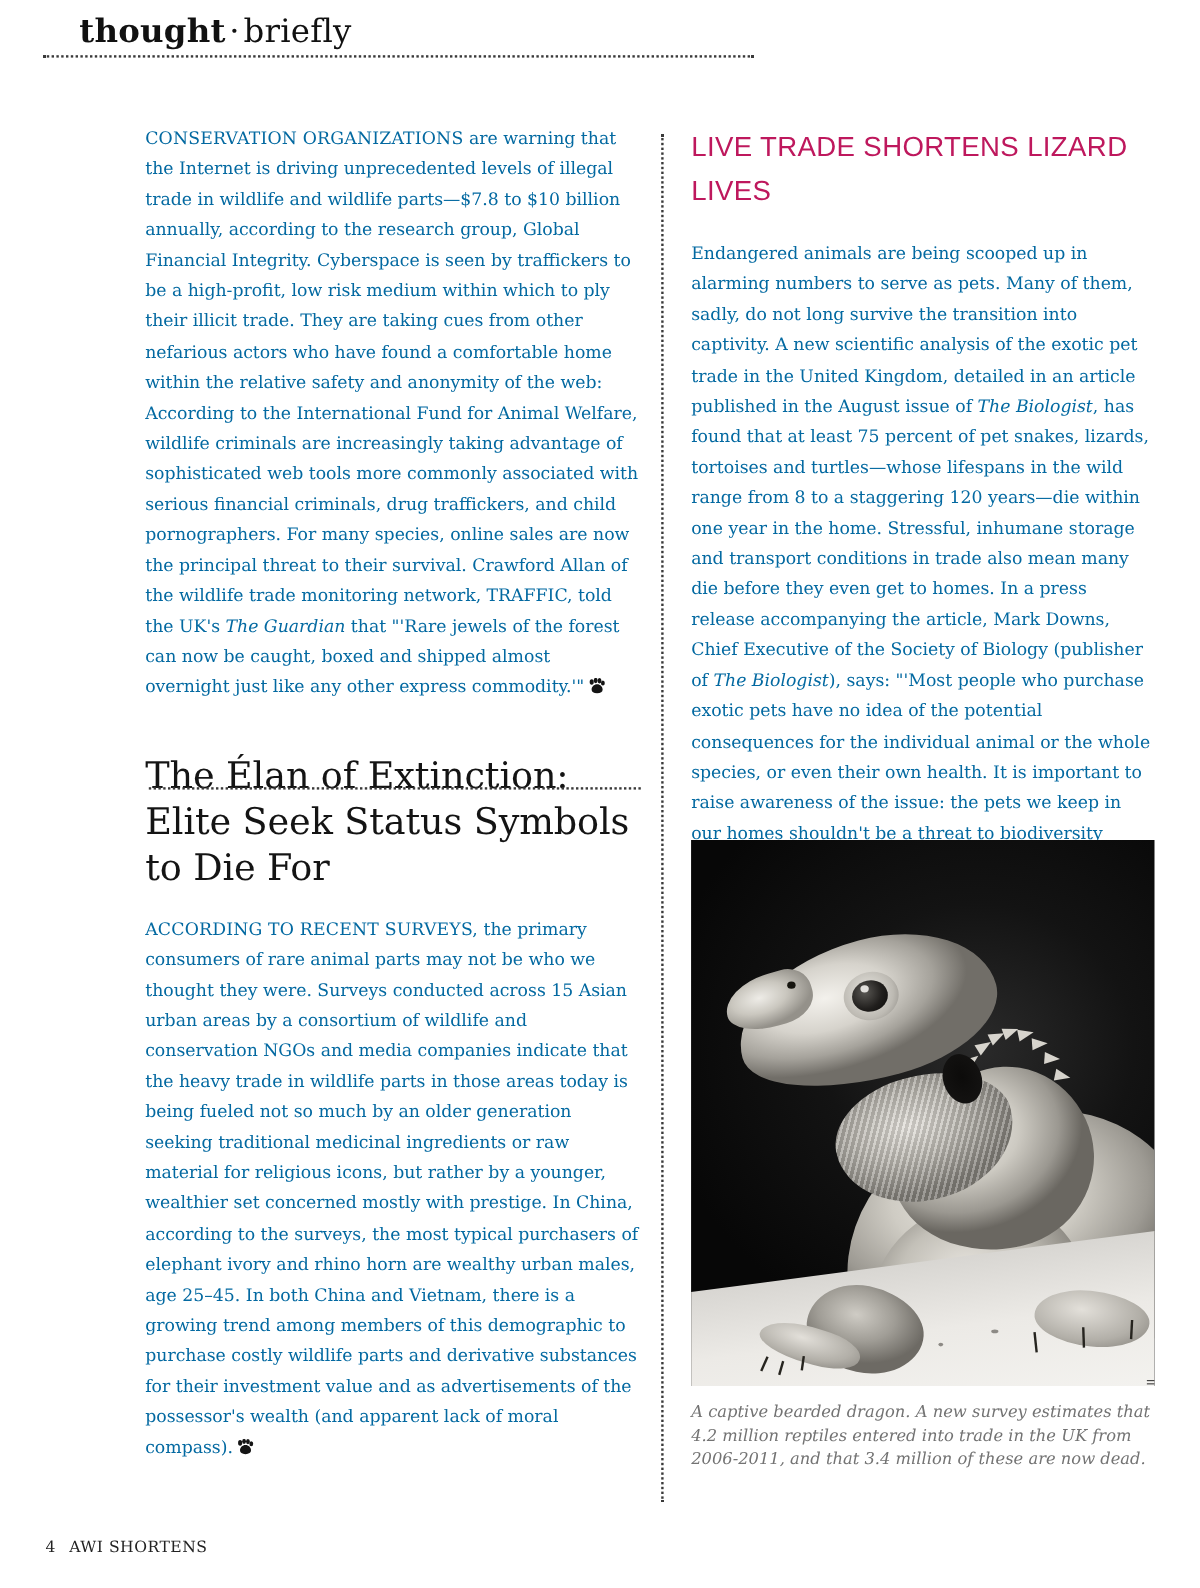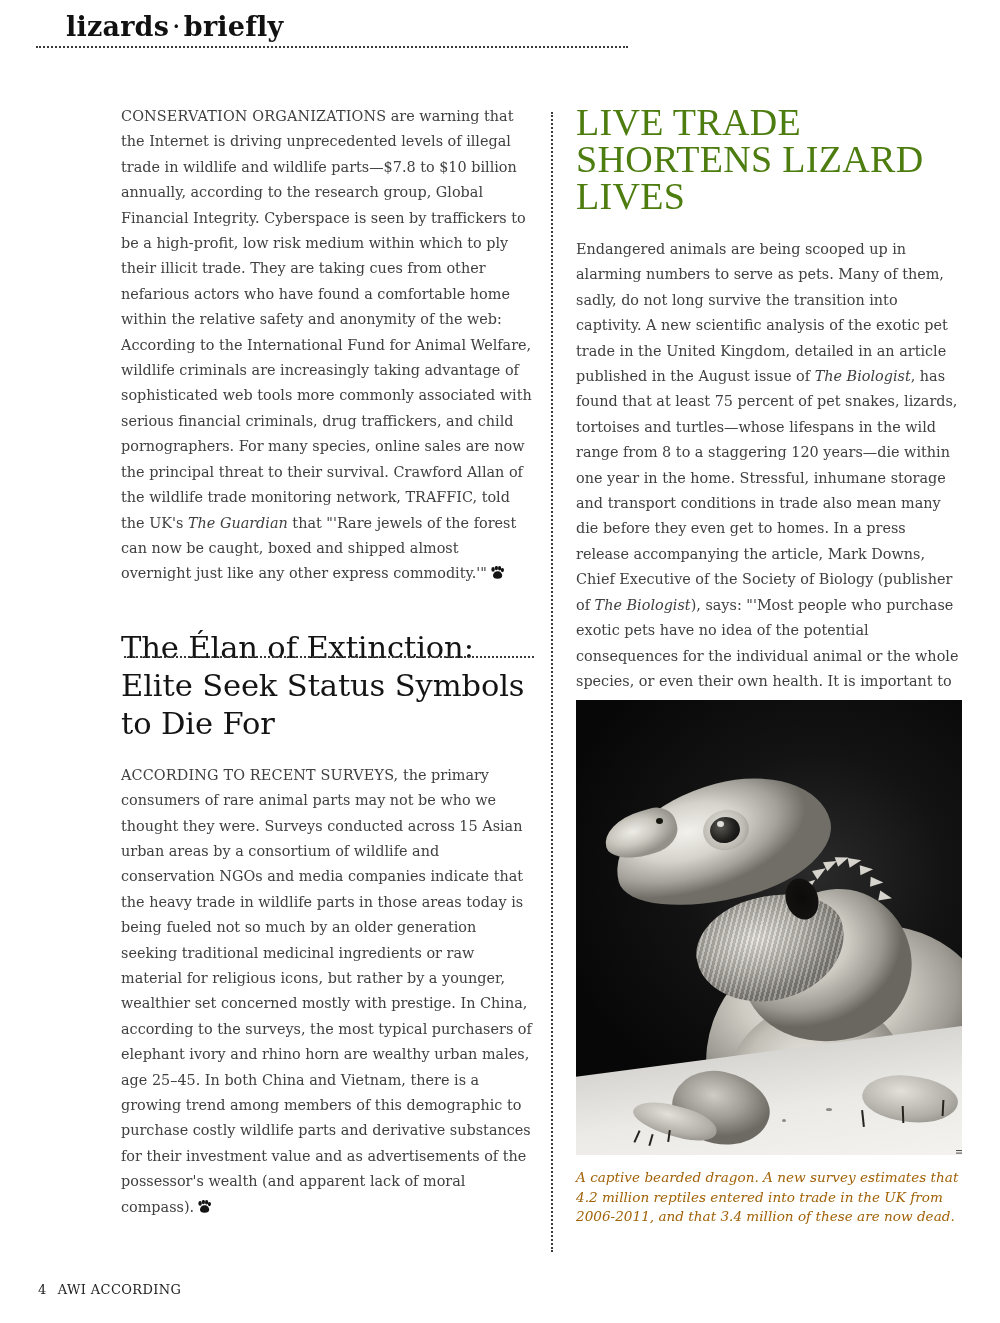--- a/index.html
+++ b/index.html
@@ -26,21 +26,21 @@
   #running-head .rh-text {
     font-family: "DejaVu Serif", serif;
     font-size: 27px;
     line-height: 34px;
     color: #111111;
     letter-spacing: .2px;
     white-space: nowrap;
   }
   #running-head .rh-word1 { font-weight: 700; }
   #running-head .rh-dot { font-weight: 400; padding: 0 3px; }
-  #running-head .rh-word2 { font-weight: 700; }
+  #running-head .rh-word2 { font-weight: 400; }
 
   .dotted-rule-h {
     position: absolute;
     height: 0;
     border-top: 2px dotted #3a3a3a;
   }
   #rh-rule {
     left: 36px;
     top: 46px;
     width: 592px;
@@ -75,35 +75,35 @@
   .headline-serif {
     font-family: "DejaVu Serif", serif;
     font-weight: 400;
     font-size: 30.5px;
     line-height: 38px;
     letter-spacing: -0.1px;
     color: #141414;
     margin: 0 0 20px 0;
   }
   .headline-caps {
-    font-family: Liberation Serif, serif;
+    font-family: Liberation Sans, sans-serif;
     font-weight: 400;
-    font-size: 38px;
+    font-size: 23px;
     line-height: 37px;
     letter-spacing: .3px;
-    color: #4d7c0f;
+    color: #be185d;
     margin: 0 0 22px 0;
   }
 
   
   .body-copy {
     font-family: "DejaVu Serif", serif;
     font-size: 14.4px;
     line-height: 25.4px;
-    color: #404040;
+    color: #0369a1;
     text-align: left;
     margin: 0;
     -webkit-font-smoothing: antialiased;
   }
   .body-copy .lead-caps {
     font-variant: normal;
     letter-spacing: .15px;
   }
   .body-copy em, .body-copy i {
   }
@@ -339,21 +339,21 @@
     transform-origin: 100% 100%;
     white-space: nowrap;
   }
 
   #photo-caption {
     margin-top: 13px;
     font-family: "DejaVu Serif", serif;
     font-style: italic;
     font-size: 13.6px;
     line-height: 19.6px;
-    color: #a16207;
+    color: #737373;
     width: 384px;
   }
 
   
   #page-footer {
     position: absolute;
     left: 38px;
     bottom: 26px;
     font-family: "DejaVu Serif", serif;
     font-size: 13px;
@@ -361,21 +361,21 @@
     color: #222222;
     white-space: nowrap;
   }
   #page-footer .folio-num { margin-right: 11px; }
 </style>
 </head>
 <body>
 
 <div id="running-head">
   <div class="rh-text">
-    <span class="rh-word1">lizards</span><span class="rh-dot">·</span><span class="rh-word2">briefly</span>
+    <span class="rh-word1">thought</span><span class="rh-dot">·</span><span class="rh-word2">briefly</span>
   </div>
 </div>
 <div id="rh-rule" class="dotted-rule-h"></div>
 
 <div id="col-divider"></div>
 
 <div id="col-left" class="column">
 
 
   <p class="body-copy"><span class="lead-caps">CONSERVATION ORGANIZATIONS</span><span> are warning that the Internet is driving unprecedented levels of illegal trade in wildlife and wildlife parts—$7.8 to $10 billion annually, according to the research group, Global Financial Integrity. Cyberspace is seen by traffickers to be a high-profit, low risk medium within which to ply their illicit trade. They are taking cues from other nefarious actors who have found a comfortable home within the relative safety and anonymity of the web: According to the International Fund for Animal Welfare, wildlife criminals are increasingly taking advantage of sophisticated web tools more commonly associated with serious financial criminals, drug traffickers, and child pornographers. For many species, online sales are now the principal threat to their survival. Crawford Allan of the wildlife trade monitoring network, TRAFFIC, told the UK's </span><em>The Guardian</em><span> that "'Rare jewels of the forest can now be caught, boxed and shipped almost overnight just like any other express commodity.'"</span><span class="paw"><svg width="15" height="14" viewBox="0 0 15 14" aria-hidden="true">
@@ -455,14 +455,14 @@
     <div class="claw" style="left:326px; top:406px; height:17px; transform:rotate(-2deg);"></div>
     <div class="claw" style="left:366px; top:400px; height:16px; transform:rotate(3deg);"></div>
 
     <div id="photo-credit">Tim Snell</div>
   </div>
 
   <div id="photo-caption">A captive bearded dragon. A new survey estimates that 4.2 million reptiles entered into trade in the UK from 2006-2011, and that 3.4 million of these are now dead.</div>
 </div>
 
 <div id="page-footer">
-  <span class="folio-num">4</span><span>AWI ACCORDING</span>
+  <span class="folio-num">4</span><span>AWI SHORTENS</span>
 </div>
 
 </body></html>

